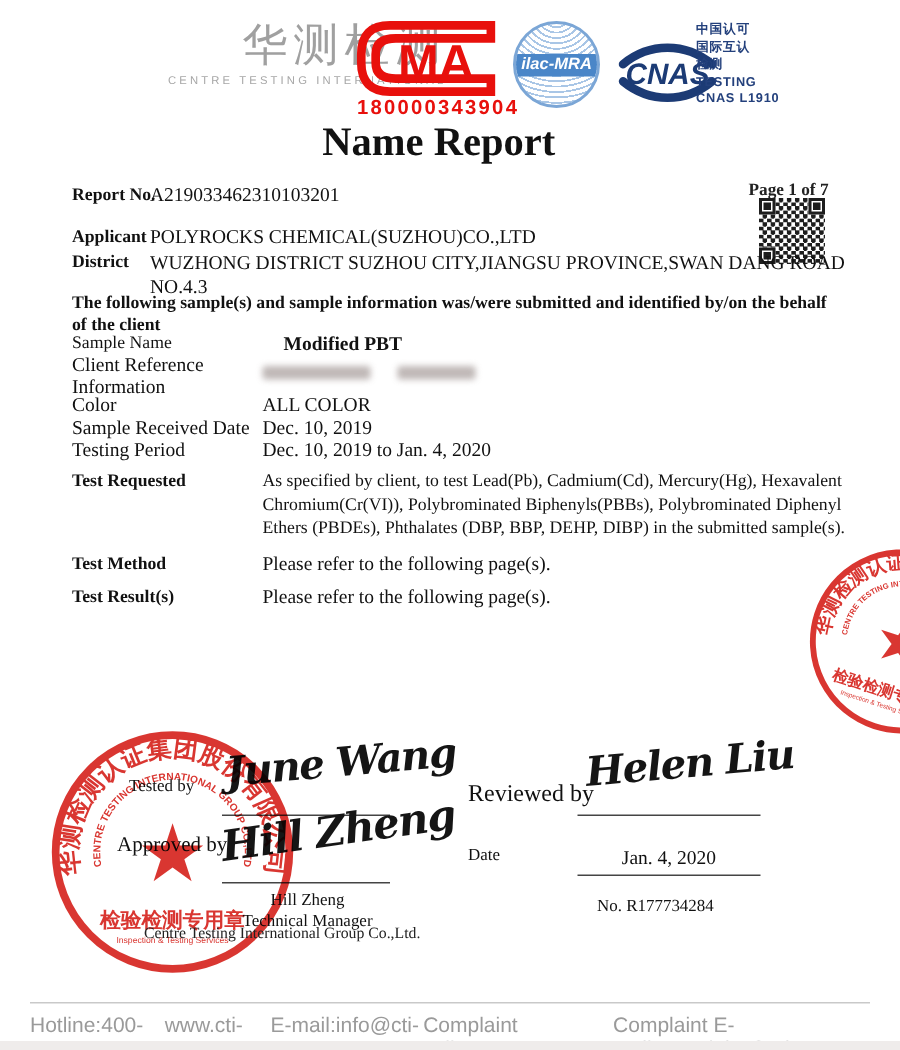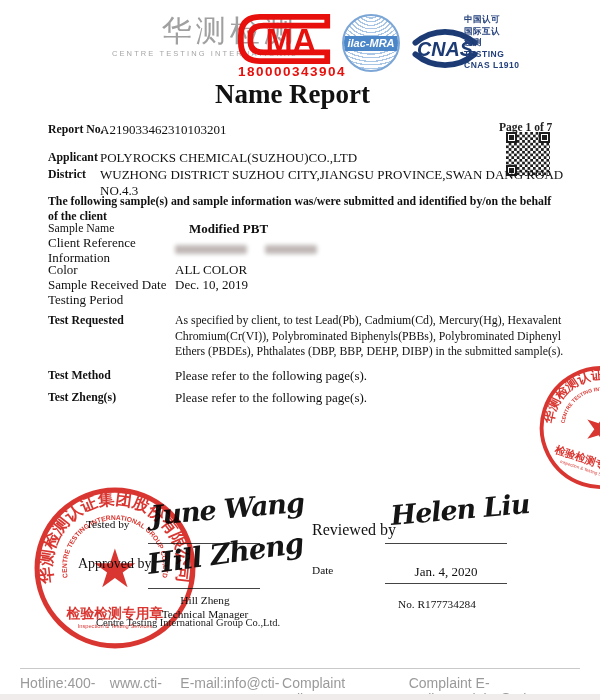--- a/index.html
+++ b/index.html
@@ -143,28 +143,29 @@
     <span class="redact" style="width:52px; margin-left:14px;"></span>
   </div>
 
   <div class="abs val" style="left:48px; top:262px;">Color</div>
   <div class="abs val" style="left:175px; top:262px;">ALL COLOR</div>
 
   <div class="abs val" style="left:48px; top:277px;">Sample Received Date</div>
   <div class="abs val" style="left:175px; top:277px;">Dec. 10, 2019</div>
 
   <div class="abs val" style="left:48px; top:292px;">Testing Period</div>
+  <div class="abs val" style="left:175px; top:292px;">Dec. 10, 2019 to Jan. 4, 2020</div>
 
   <div class="abs lbl" style="left:48px; top:313px;">Test Requested</div>
   <div class="abs para" style="left:175px; top:313px; width:392px;">As specified by client, to test Lead(Pb), Cadmium(Cd), Mercury(Hg), Hexavalent Chromium(Cr(VI)), Polybrominated Biphenyls(PBBs), Polybrominated Diphenyl Ethers (PBDEs), Phthalates (DBP, BBP, DEHP, DIBP) in the submitted sample(s).</div>
 
   <div class="abs lbl" style="left:48px; top:368px;">Test Method</div>
   <div class="abs val" style="left:175px; top:368px;">Please refer to the following page(s).</div>
 
-  <div class="abs lbl" style="left:48px; top:390px;">Test Zheng(s)</div>
+  <div class="abs lbl" style="left:48px; top:390px;">Test Result(s)</div>
   <div class="abs val" style="left:175px; top:390px;">Please refer to the following page(s).</div>
 
   <div class="abs stamp" style="left:538px; top:365px; transform:rotate(18deg);">
     <svg width="125" height="125" viewBox="0 0 160 160">
       <defs>
         <path id="ringB" d="M80,142 a62,62 0 1,1 0.02,0" fill="none"></path>
         <path id="ringB2" d="M80,127 a47,47 0 1,1 0.02,0" fill="none"></path>
       </defs>
       <circle cx="80" cy="80" r="76" fill="none" stroke="#d6251f" stroke-width="5"></circle>
       <text font-size="16" font-weight="bold" fill="#d6251f" font-family="DejaVu Sans, sans-serif">

